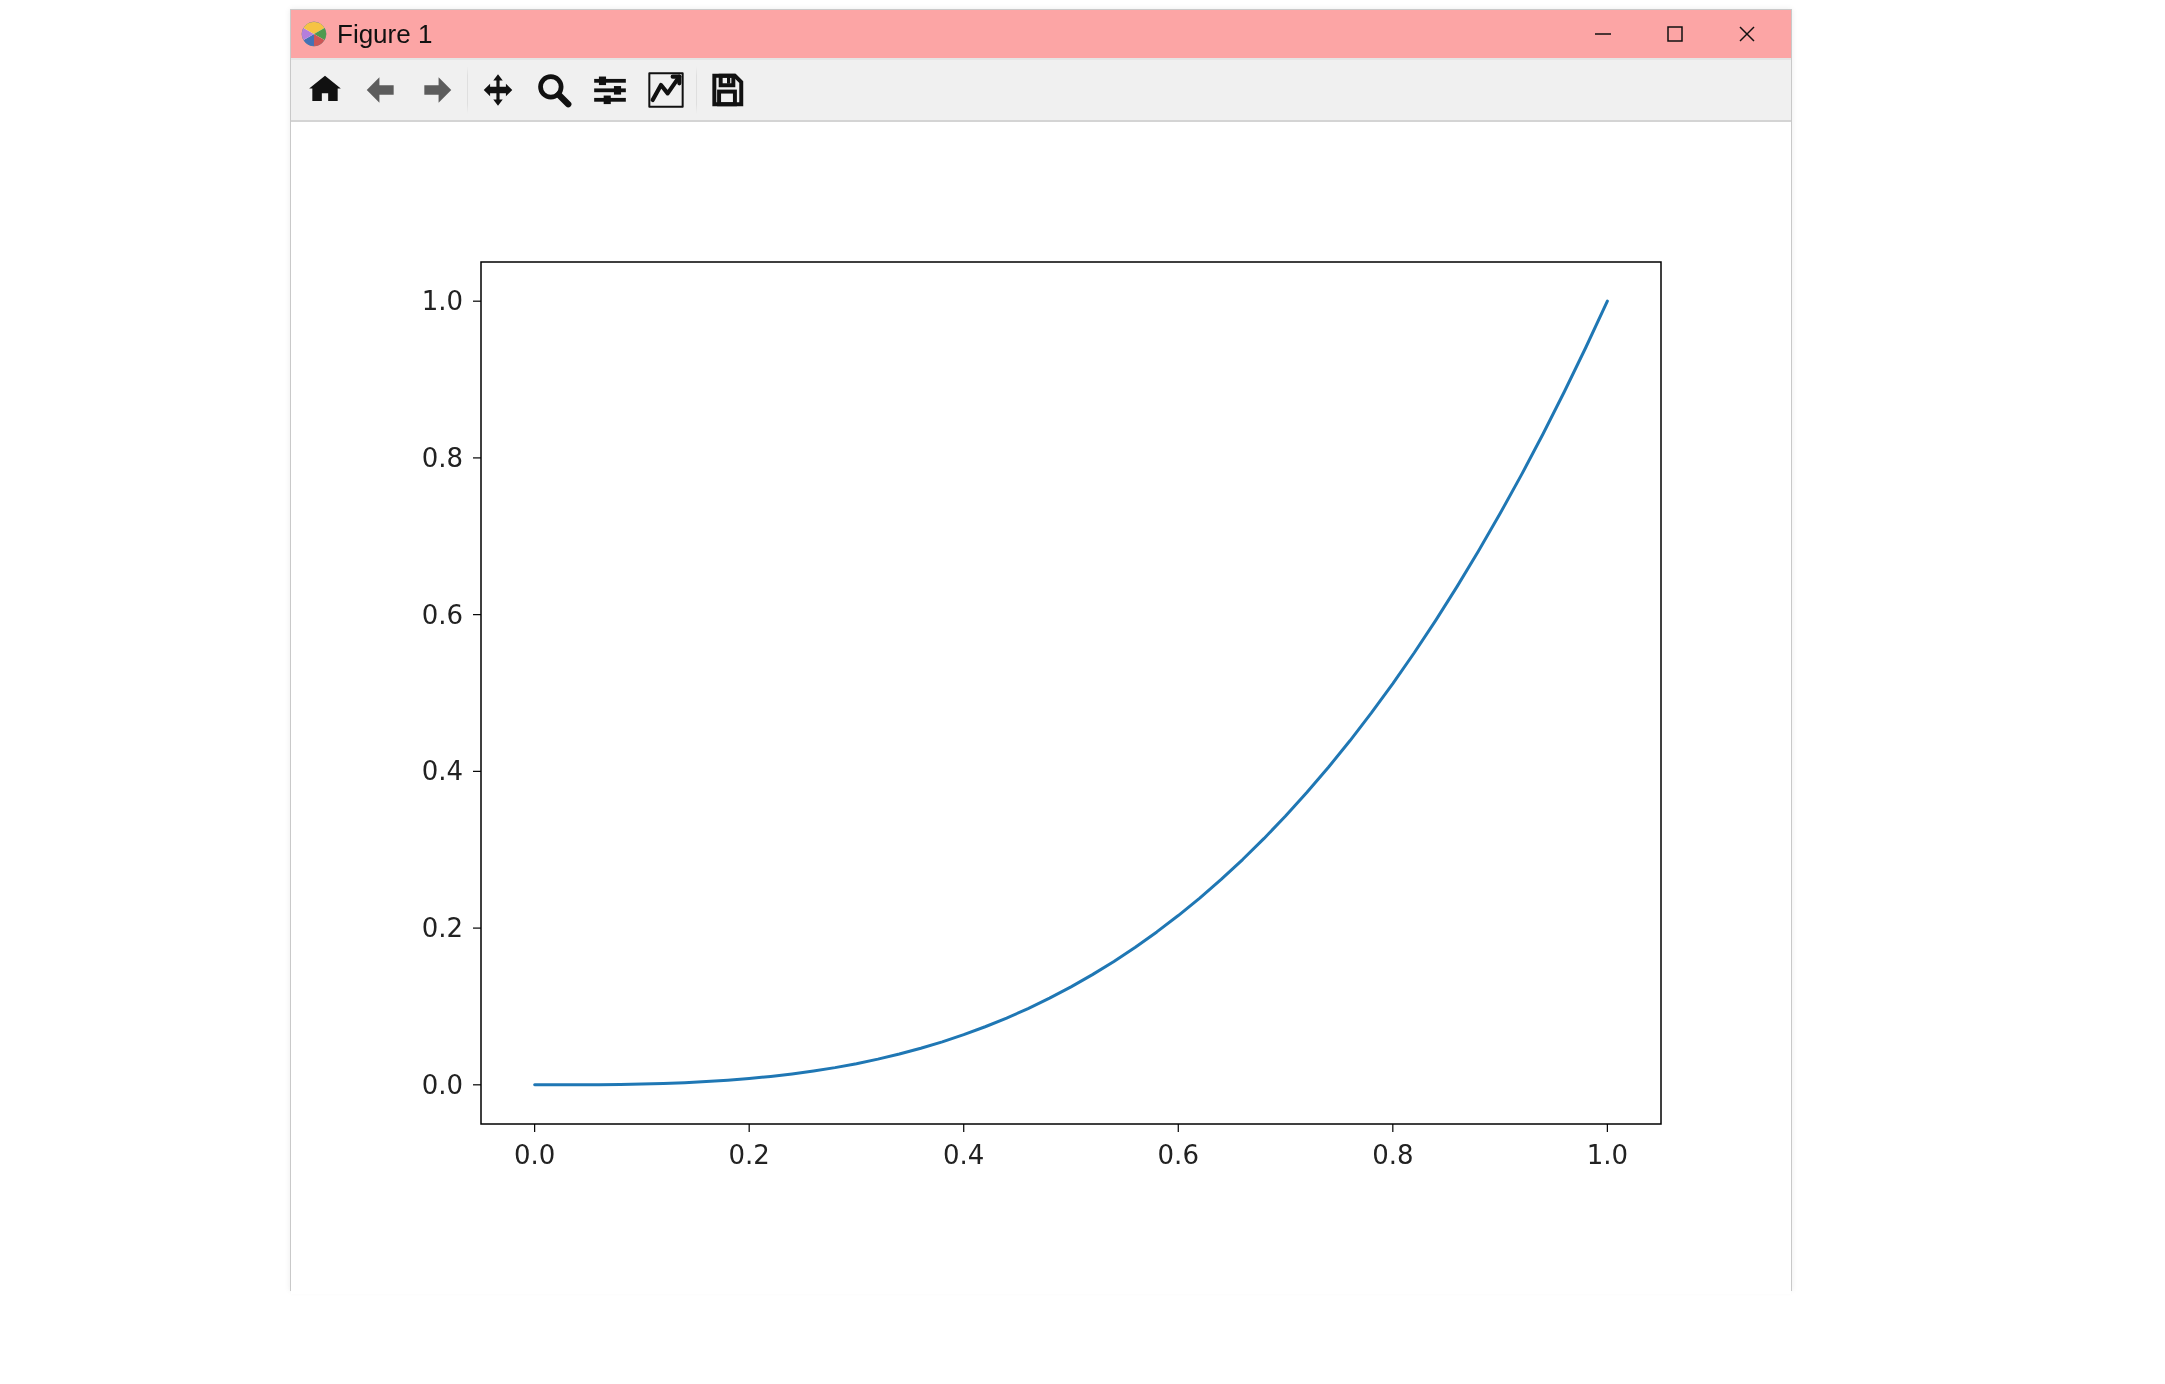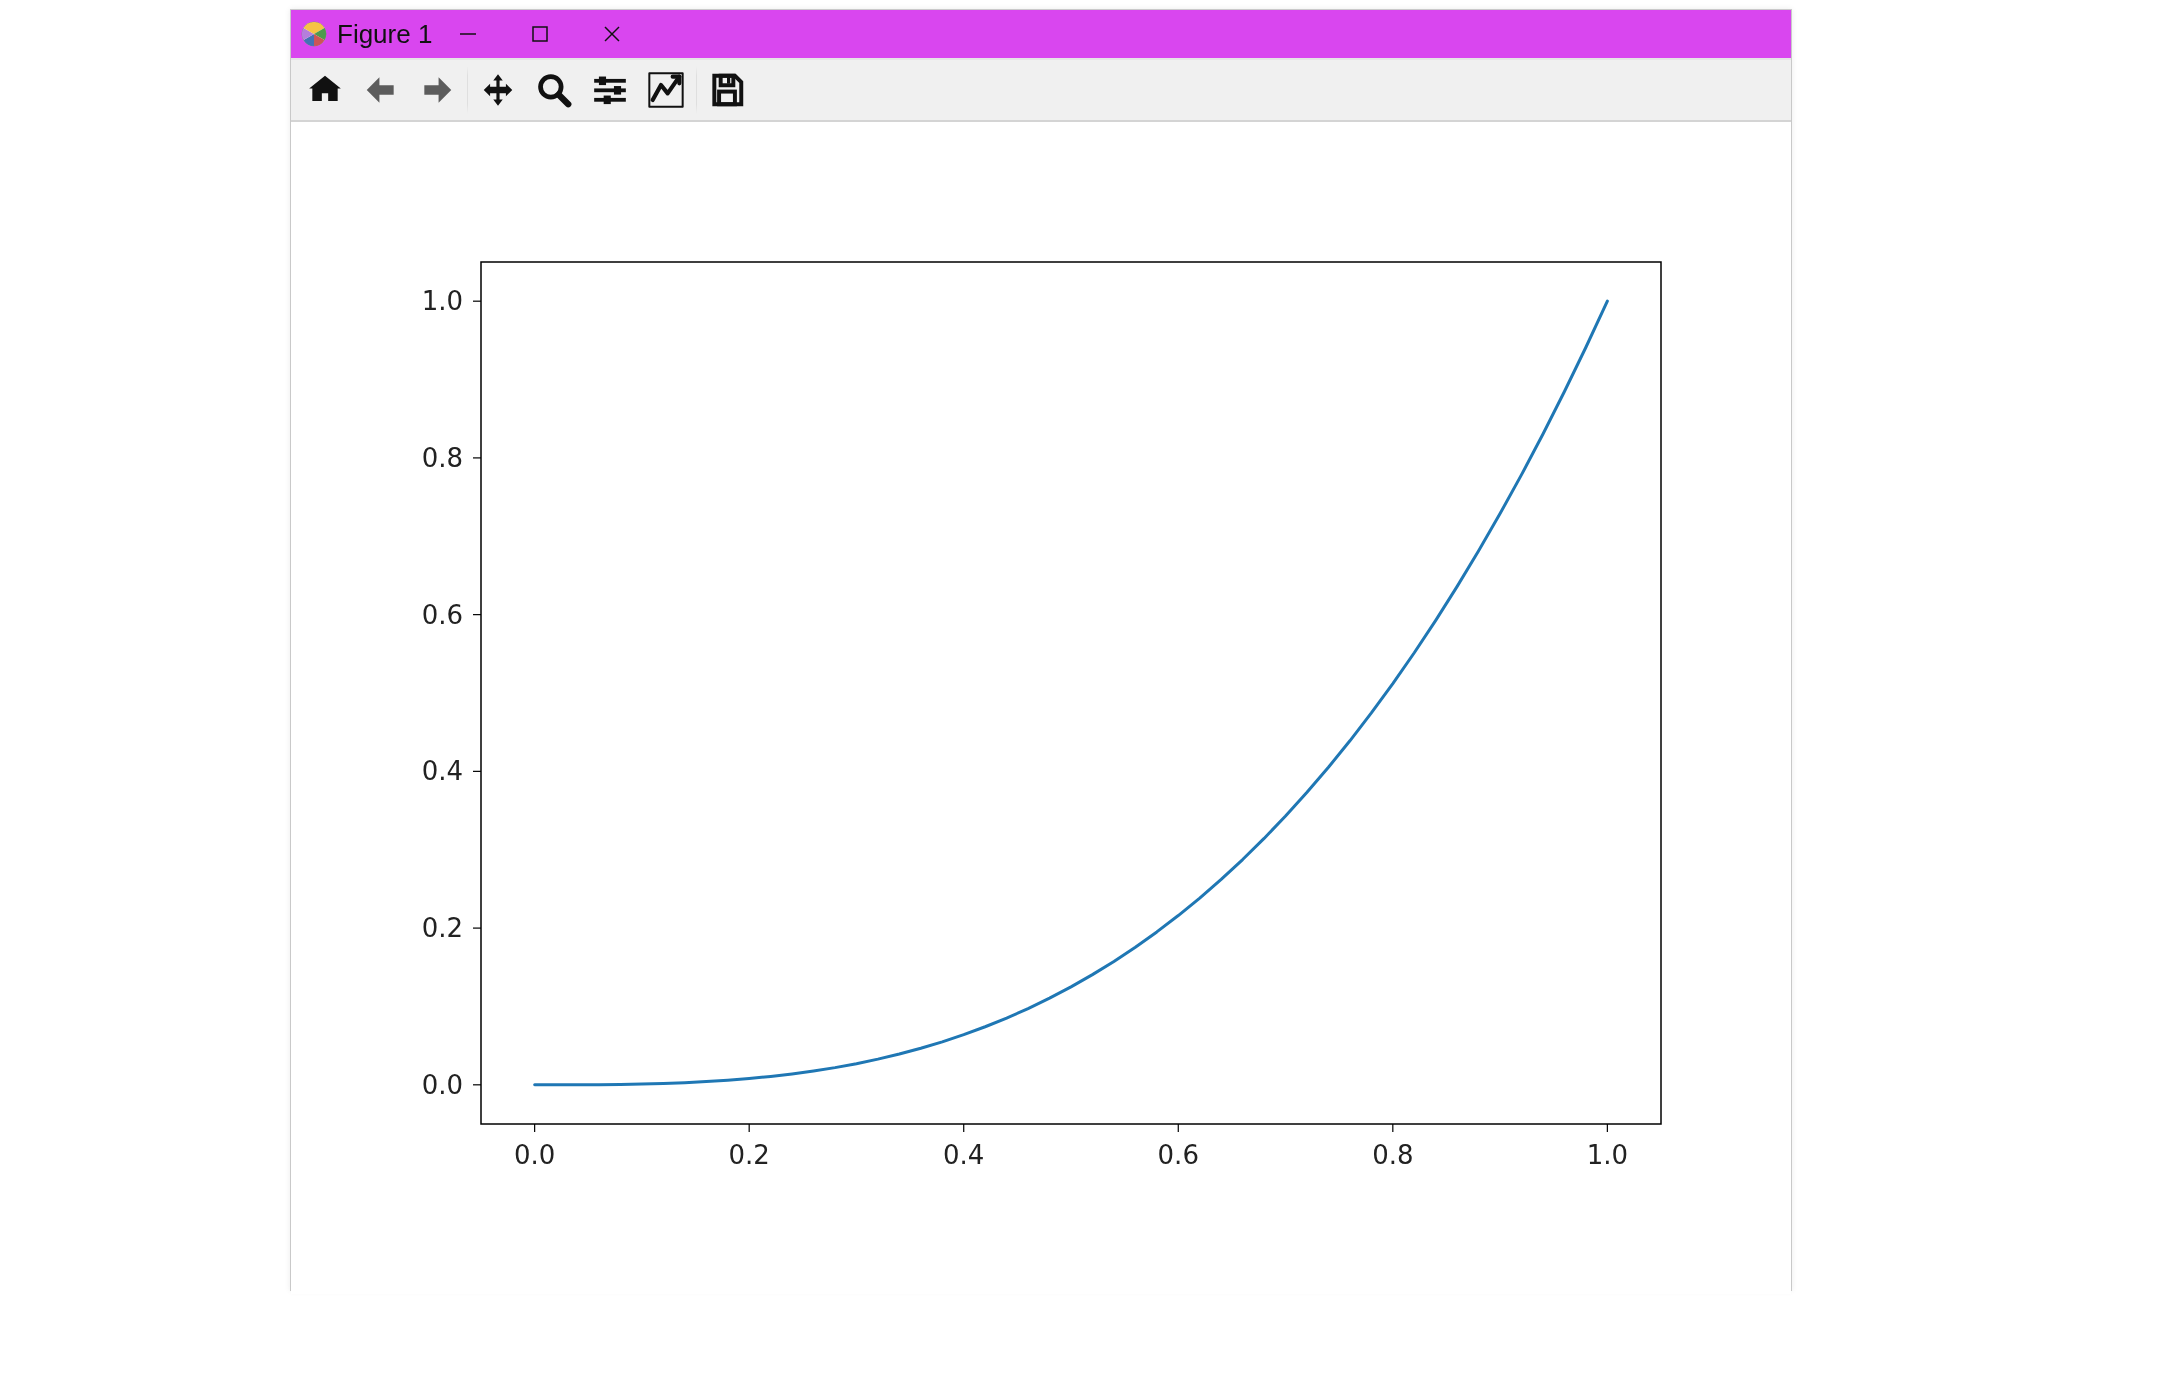--- a/index.html
+++ b/index.html
@@ -27,24 +27,24 @@
     width: 1500px;
     height: 1280px;
     background: #ffffff;
     border: 1px solid #c9c9c9;
     box-shadow: 0 0 6px rgba(0,0,0,0.08);
   }
 
   
   .titlebar {
     height: 48px;
-    background: #d946ef;
-    display: flex;
-    align-items: center;
-    justify-content: flex-start;
+    background: #fca5a5;
+    display: flex;
+    align-items: center;
+    justify-content: space-between;
     padding: 0 8px 0 10px;
     border-bottom: 1px solid #e5e5e5;
   }
   .title-left {
     display: flex;
     align-items: center;
     gap: 10px;
   }
   .app-icon {
     width: 26px;

